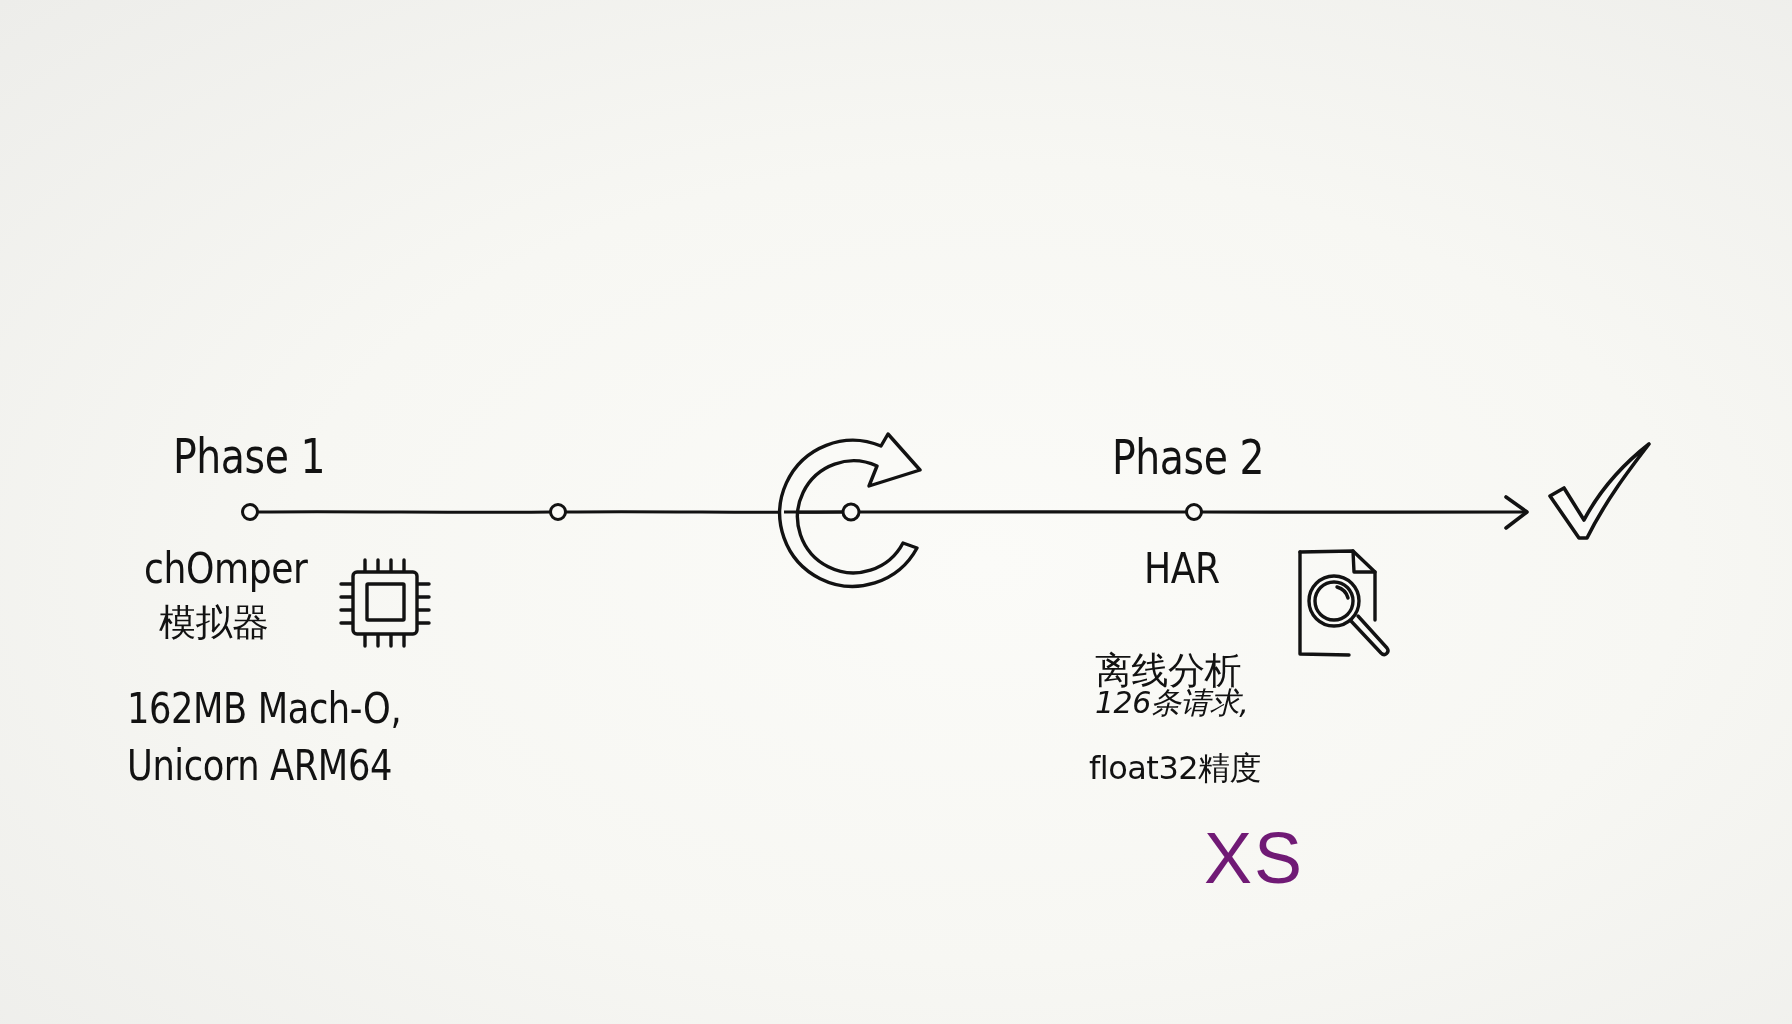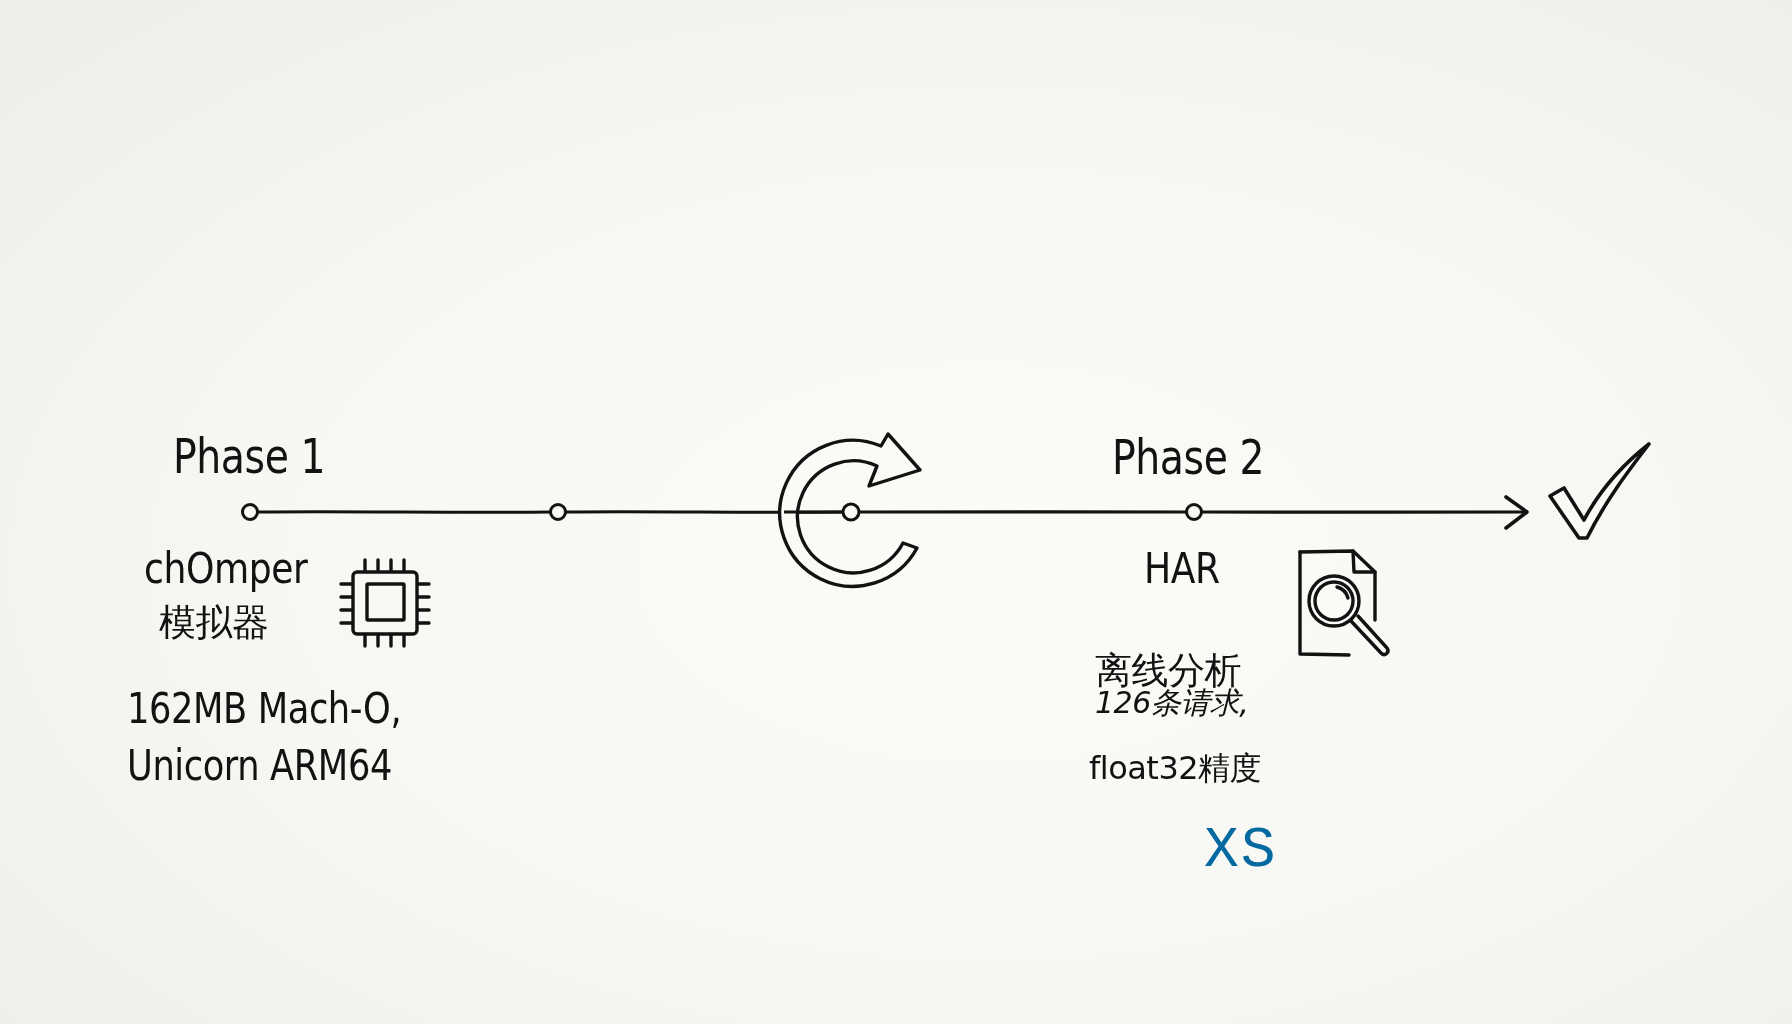--- a/index.html
+++ b/index.html
@@ -29,23 +29,23 @@
     line-height: 1;
     font-family: "DejaVu Sans", sans-serif;
     letter-spacing: -0.5px;
   }
   .phase-label { font-size: 48px; transform: scaleX(0.82); transform-origin: left top; }
   .title-line  { font-size: 42px; transform: scaleX(0.86); transform-origin: left top; }
   .cjk-line    { font-size: 37px; }
   .detail-line { font-size: 42px; transform: scaleX(0.84); transform-origin: left top; }
   .watermark {
     position: absolute;
-    font-family: Liberation Mono, monospace;
-    font-size: 58px;
-    color: #0369a1;
+    font-family: Liberation Sans, sans-serif;
+    font-size: 72px;
+    color: #701a75;
     line-height: 1;
     letter-spacing: 2px;
   }
   svg { position: absolute; left: 0; top: 0; }
 </style>
 </head>
 <body>
 
 <div class="canvas">
 

